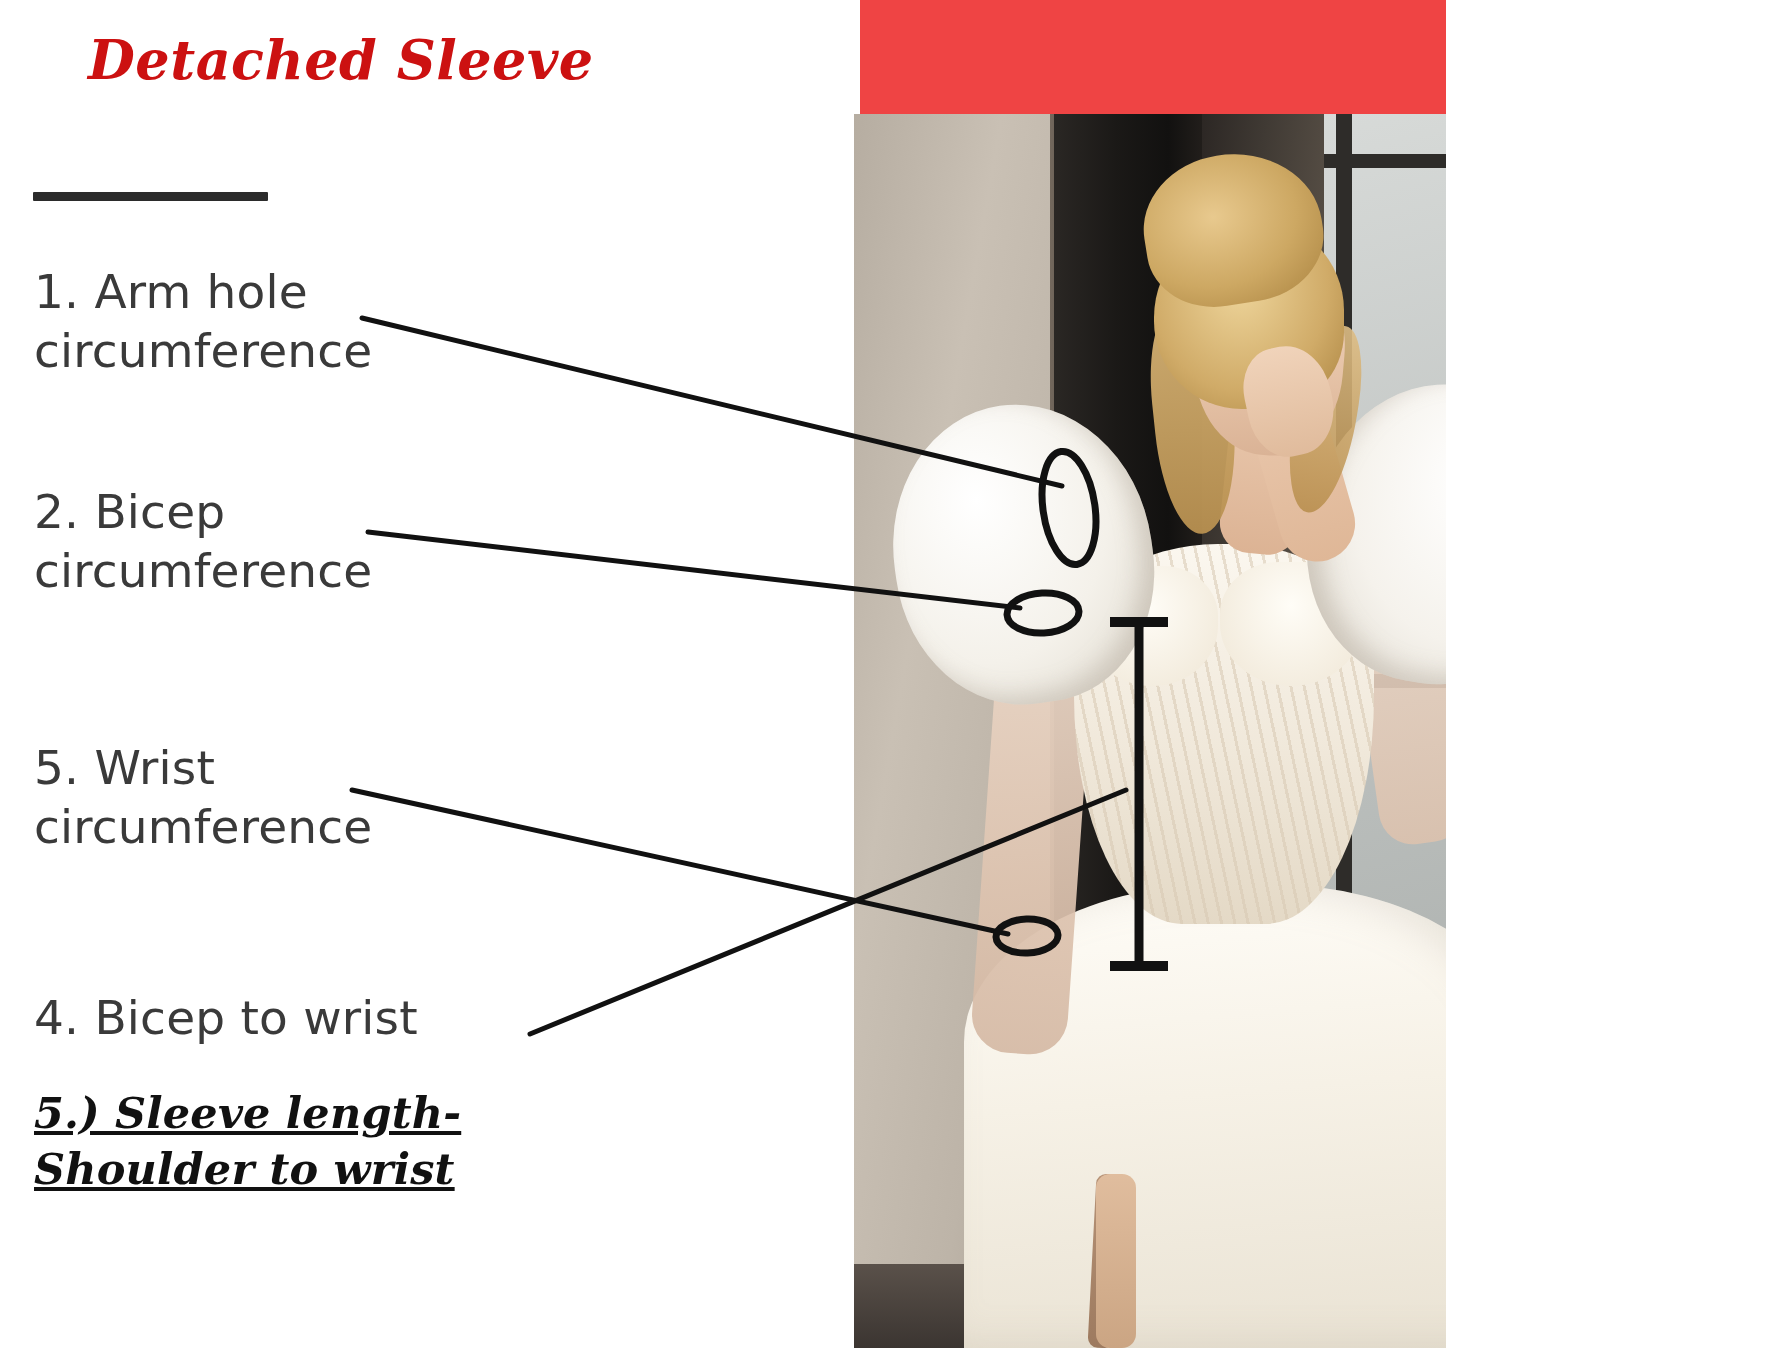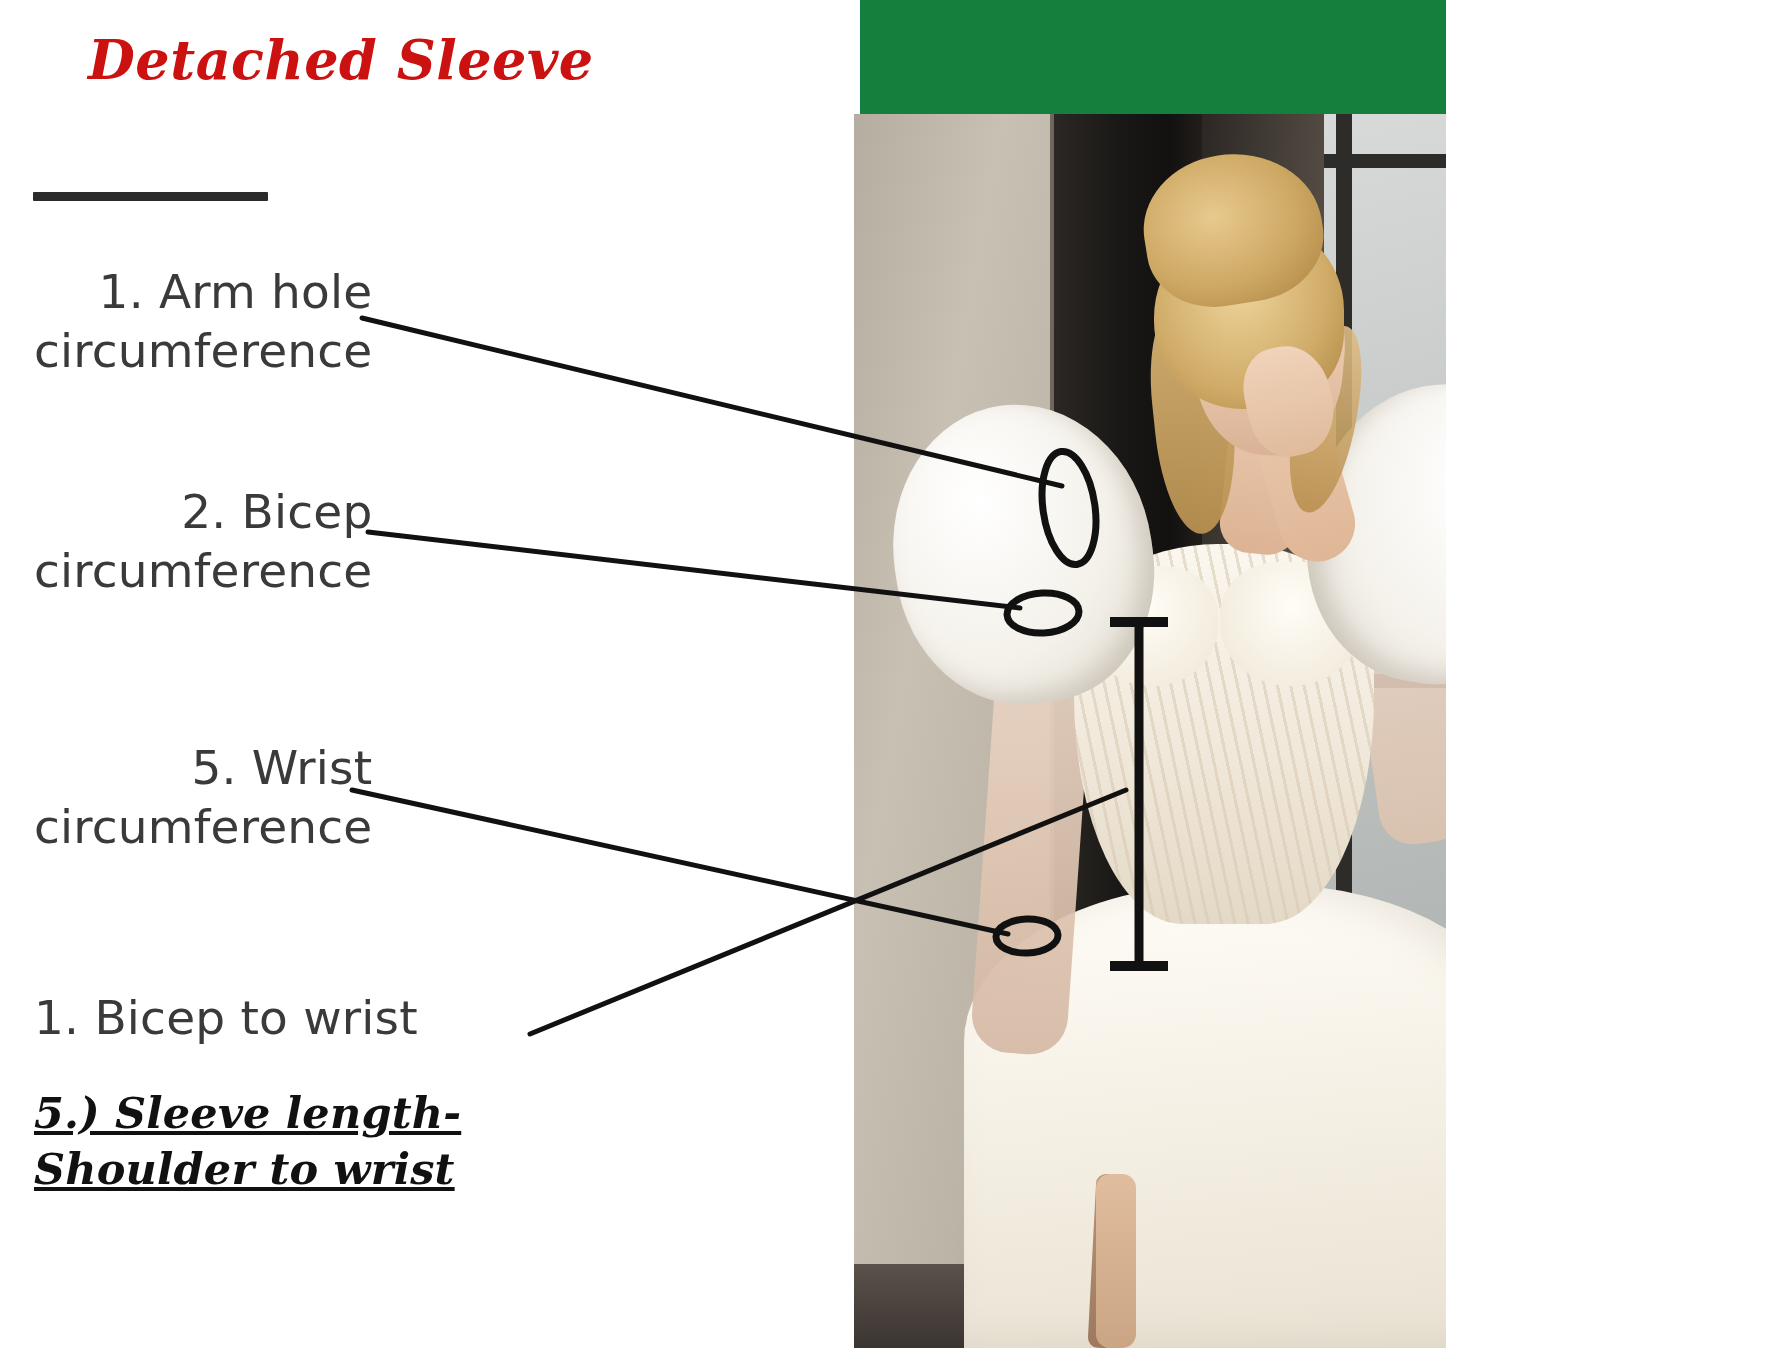--- a/index.html
+++ b/index.html
@@ -5,21 +5,21 @@
 <style>
   html,body{margin:0;padding:0;background:#ffffff;}
   body{
     font-family:"DejaVu Sans", sans-serif;
     -webkit-font-smoothing:antialiased;
   }
   #page{
     position:relative;
     width:1446px;
     height:1348px;
-    background:#15803d;
+    background:#ef4444;
     overflow:hidden;
   }
 
   
   #left-col{
     position:absolute;
     left:0; top:0;
     width:860px; height:1348px;
     background:#ffffff;
   }
@@ -57,21 +57,20 @@
 
   .list-item{
     position:absolute;
     font-family:"DejaVu Sans", sans-serif;
     font-weight:400;
     font-size:47px;
     line-height:1.26;
     color:#3a3a3a;
     letter-spacing:0.2px;
     white-space:pre-line;
-    text-align:right;
   }
   #item-1{ left:34px; top:262px; }
   #item-2{ left:34px; top:482px; }
   #item-3{ left:34px; top:738px; }
   #item-4{ left:34px; top:988px; }
 
   #item-5{
     position:absolute;
     left:34px; top:1086px;
     font-family:"DejaVu Serif", serif;
@@ -281,21 +280,21 @@
 
     <div class="list-item" id="item-1">1. Arm hole
 circumference</div>
 
     <div class="list-item" id="item-2">2. Bicep
 circumference</div>
 
     <div class="list-item" id="item-3">5. Wrist
 circumference</div>
 
-    <div class="list-item" id="item-4">1. Bicep to wrist</div>
+    <div class="list-item" id="item-4">4. Bicep to wrist</div>
 
     <div id="item-5">5.) Sleeve length-
 Shoulder to wrist</div>
   </div>
 
   <div id="photo">
     <div class="layer wall-left"></div>
     <div class="layer wall-seam"></div>
     <div class="layer curtain2"></div>
     <div class="layer curtain"></div>

